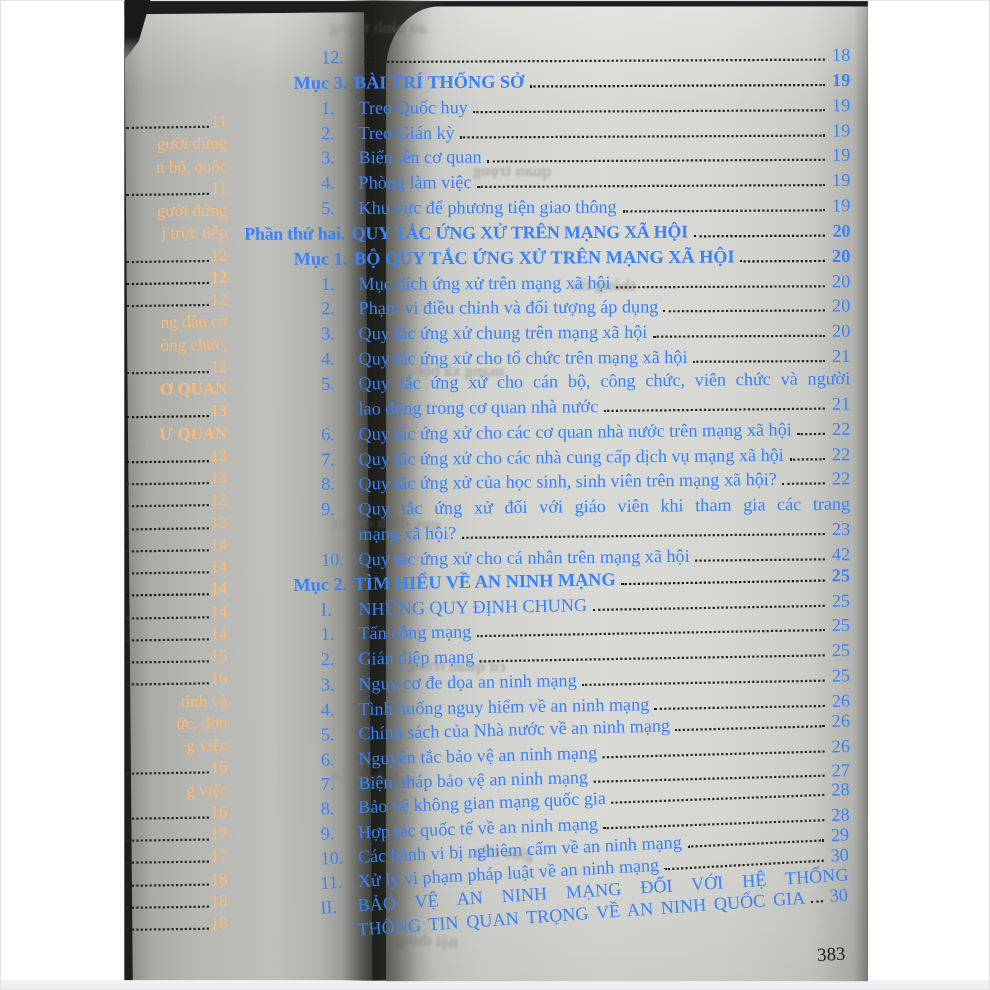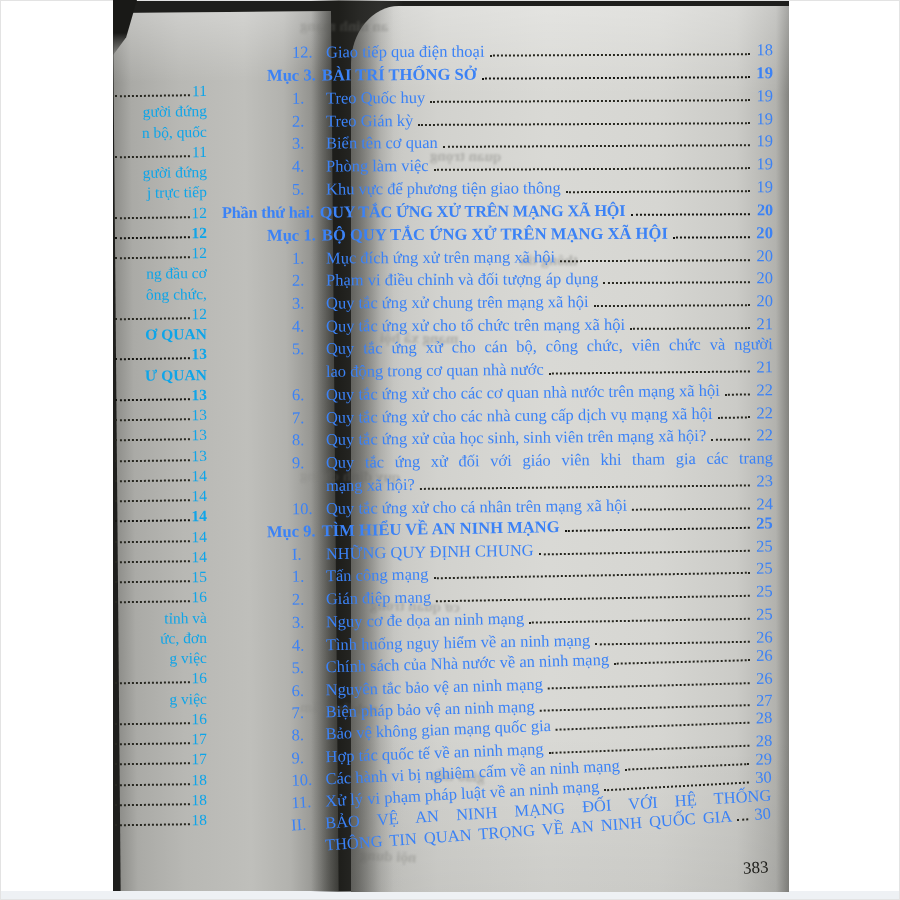--- a/index.html
+++ b/index.html
@@ -61,21 +61,21 @@
   .row.phan .txt,.row.phan .lbl,.row.phan .pg{font-size:16.3px;}
   .row .lbl{margin-right:6px;}
   .row.bold-dots .dots{border-bottom-width:2.5px;border-bottom-color:#141410;}
   .row.justify{white-space:normal;}
   .row.justify .txt{flex:1 1 auto;text-align:justify;text-align-last:justify;}
   .row.caps1 .txt{word-spacing:7px;}
   .row.caps2 .txt{word-spacing:3px;}
   .folio{position:absolute;left:630px;top:858px;font-size:17px;color:#1c1c18;transform:rotate(-3deg);z-index:5;}
 
   
-  .frags{position:absolute;left:2px;top:80px;width:92px;z-index:5;color:#0ea5e9;}
+  .frags{position:absolute;left:2px;top:100px;width:92px;z-index:5;color:#fdba74;}
   .frag{height:20.25px;display:flex;align-items:flex-end;justify-content:flex-end;white-space:nowrap;transform:rotate(-0.8deg);transform-origin:right bottom;}
   .frag .ftxt{font-size:15.5px;}
   .frag .fdots{flex:1 1 10px;border-bottom:2px dotted #26261f;margin:0 2px 4px 0;}
   .frag .fnum{font-size:15.5px;}
   .frag.b{font-weight:700;}
   .frag.b .fdots{border-bottom-width:2.5px;border-bottom-color:#141410;}
 
   
   .ghost{position:absolute;z-index:2;color:#8e8e8a;opacity:0.55;filter:blur(1.1px);
     font-size:15px;transform:scaleX(-1);white-space:nowrap;font-weight:700;}
@@ -224,21 +224,20 @@
       </div>
       <div class="frag">
         <span class="fdots"></span>
         <span class="fnum">18</span>
       </div>
     </div>
 
   <div class="toc" id="toc">
       <div class="row item" style="transform: rotate(-0.3deg);">
         <span class="num">12.</span>
-        <span class="txt">Giao tiếp qua điện thoại</span>
         <span class="dots"></span>
         <span class="pg">18</span>
       </div>
       <div class="row muc bold-dots" style="transform: rotate(-0.3deg);">
         <span class="lbl">Mục 3.</span>
         <span class="txt">BÀI TRÍ THỐNG SỞ</span>
         <span class="dots"></span>
         <span class="pg">19</span>
       </div>
       <div class="row item" style="transform: rotate(-0.3deg);">
@@ -340,24 +339,24 @@
       </div>
       <div class="row cont" style="transform: rotate(-0.6deg);">
         <span class="txt">mạng xã hội?</span>
         <span class="dots"></span>
         <span class="pg">23</span>
       </div>
       <div class="row item" style="transform: rotate(-0.6deg);">
         <span class="num">10.</span>
         <span class="txt">Quy tắc ứng xử cho cá nhân trên mạng xã hội</span>
         <span class="dots"></span>
-        <span class="pg">24</span>
+        <span class="pg">42</span>
       </div>
       <div class="row muc bold-dots" style="transform: rotate(-1deg);">
-        <span class="lbl">Mục 9.</span>
+        <span class="lbl">Mục 2.</span>
         <span class="txt">TÌM HIỂU VỀ AN NINH MẠNG</span>
         <span class="dots"></span>
         <span class="pg">25</span>
       </div>
       <div class="row item" style="transform: rotate(-1deg);">
         <span class="num">I.</span>
         <span class="txt">NHỮNG QUY ĐỊNH CHUNG</span>
         <span class="dots"></span>
         <span class="pg">25</span>
       </div>

